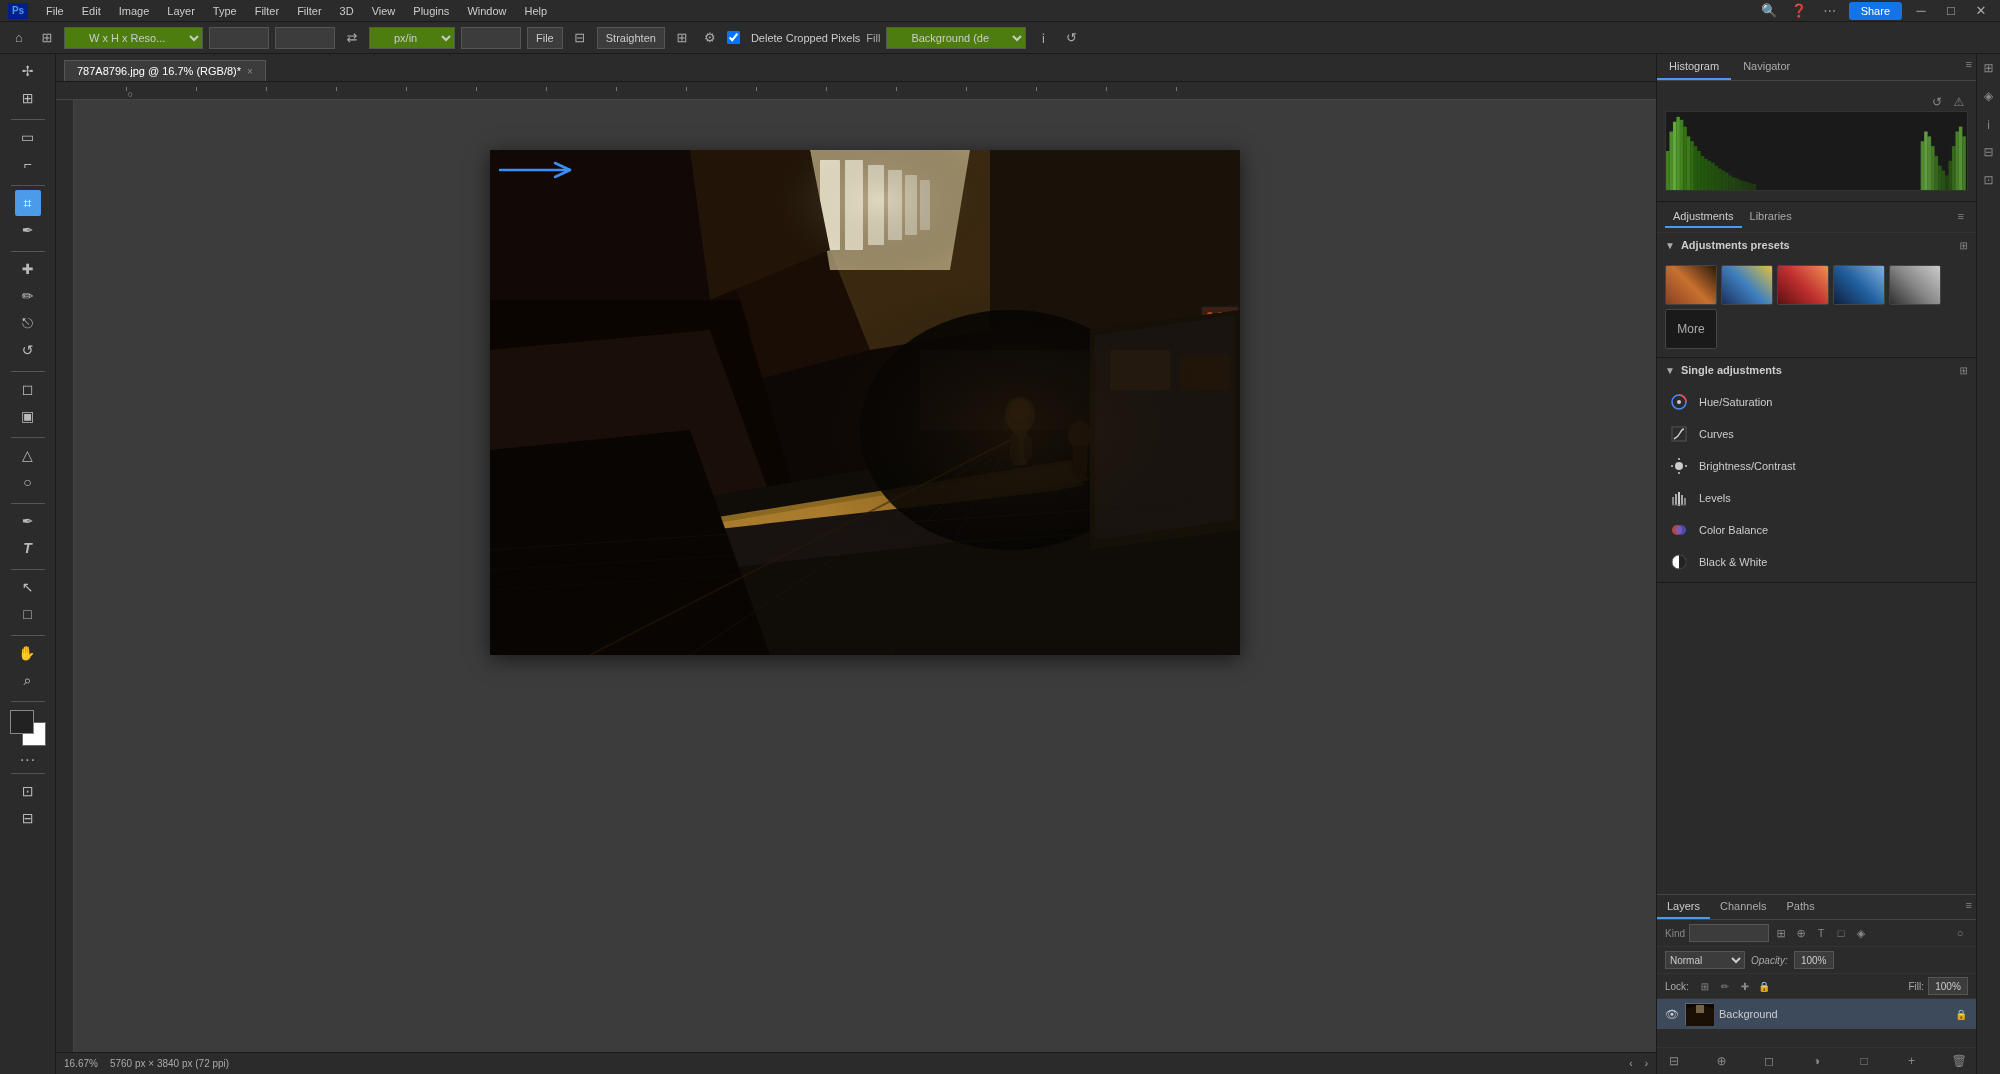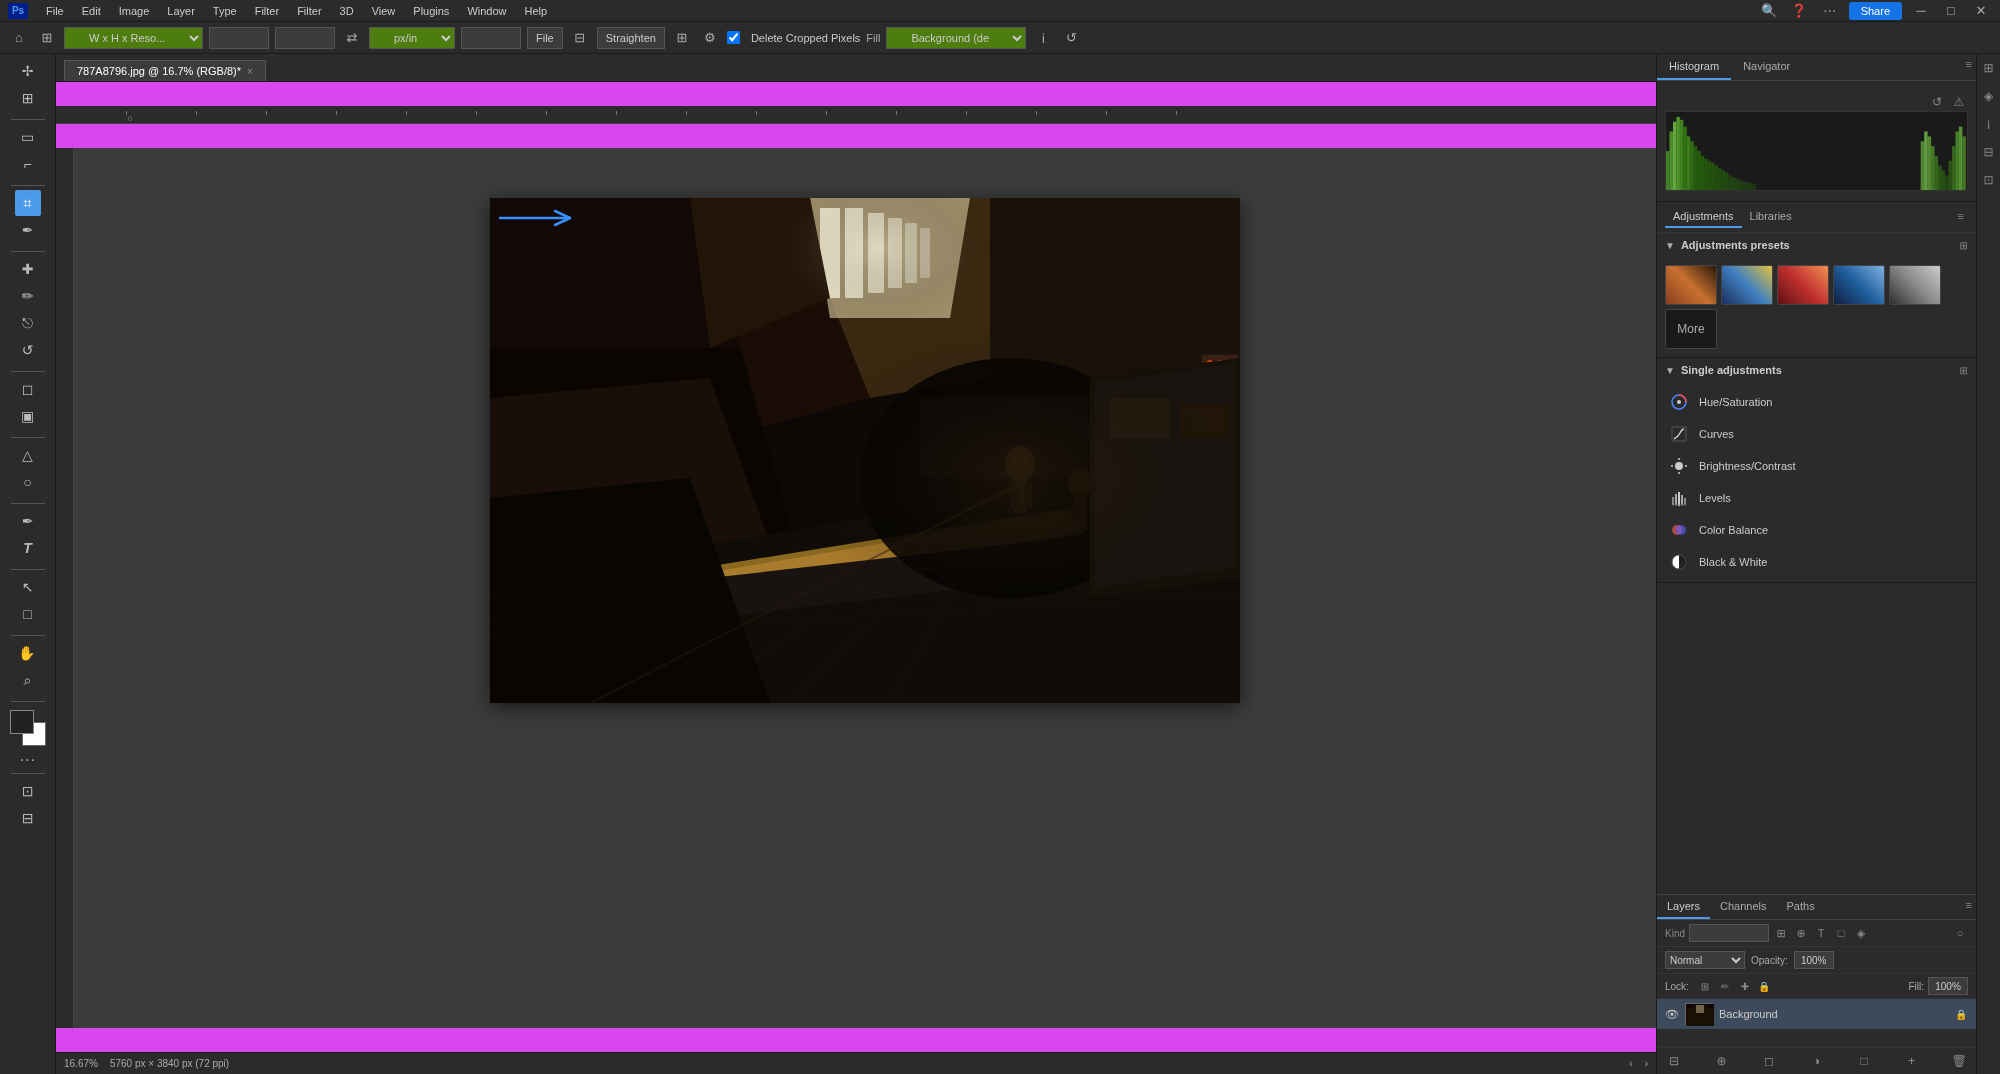--- a/index.html
+++ b/index.html
@@ -30,21 +30,21 @@
     .tool-group { display: flex; flex-direction: column; align-items: center; gap: 1px; margin-bottom: 4px; }
     .tool-btn { width: 26px; height: 26px; display: flex; align-items: center; justify-content: center; color: #bbb; cursor: pointer; border-radius: 2px; font-size: 14px; position: relative; }
     .tool-btn:hover, .tool-btn.active { background: #4c9be8; color: white; }
     .tool-separator { width: 34px; height: 1px; background: #555; margin: 3px 0; }
     .color-swatches { display: flex; flex-direction: column; position: relative; width: 36px; height: 36px; margin: 4px 0; }
     .color-swatch-bg { width: 24px; height: 24px; background: white; border: 1px solid #666; position: absolute; bottom: 0; right: 0; }
     .color-swatch-fg { width: 24px; height: 24px; background: #222; border: 1px solid #888; position: absolute; top: 0; left: 0; }
     .tool-more { font-size: 16px; color: #aaa; cursor: pointer; }
 
     
-    #canvas-area { flex: 1; display: flex; flex-direction: column; overflow: hidden; background: #d946ef; gap: 24px; }
+    #canvas-area { flex: 1; display: flex; flex-direction: column; overflow: hidden; background: #d946ef; }
     #tab-bar { background: #2b2b2b; height: 28px; display: flex; align-items: flex-end; padding: 0 0 0 8px; border-bottom: 1px solid #1a1a1a; }
     .tab { background: #3c3c3c; border: 1px solid #555; border-bottom: none; padding: 4px 12px; font-size: 11px; color: #ccc; cursor: pointer; display: flex; align-items: center; gap: 6px; }
     .tab.active { background: #3c3c3c; color: white; }
     .tab-close { font-size: 10px; color: #888; cursor: pointer; }
     #ruler-h { height: 18px; background: #2b2b2b; border-bottom: 1px solid #444; display: flex; align-items: center; overflow: hidden; position: relative; }
     #canvas-with-ruler { display: flex; flex: 1; overflow: hidden; }
     #ruler-v { width: 18px; background: #2b2b2b; border-right: 1px solid #444; flex-shrink: 0; }
     #canvas-viewport { flex: 1; overflow: hidden; position: relative; background: #3c3c3c; display: flex; align-items: flex-start; justify-content: center; padding: 20px; }
     #statusbar { height: 22px; background: #2b2b2b; border-top: 1px solid #1a1a1a; display: flex; align-items: center; padding: 0 8px; gap: 12px; font-size: 10px; color: #aaa; }
 
@@ -81,21 +81,21 @@
     
     #layers-panel { border-top: 1px solid #444; height: 180px; display: flex; flex-direction: column; }
     .layers-tabs { display: flex; background: #2b2b2b; border-bottom: 1px solid #444; }
     .layers-tab { padding: 5px 10px; font-size: 11px; color: #aaa; cursor: pointer; }
     .layers-tab.active { color: #ccc; border-bottom: 2px solid #4c9be8; }
     .layers-toolbar { display: flex; align-items: center; padding: 4px 8px; gap: 4px; background: #2b2b2b; border-bottom: 1px solid #333; }
     .layers-search { background: #3c3c3c; border: 1px solid #555; color: #ccc; padding: 2px 6px; font-size: 10px; width: 80px; height: 18px; }
     .layers-filter-btn { width: 16px; height: 16px; background: none; border: none; color: #888; cursor: pointer; font-size: 11px; }
     .layers-blend { display: flex; gap: 6px; padding: 4px 8px; align-items: center; border-bottom: 1px solid #333; }
     .blend-select { background: #3c3c3c; border: 1px solid #555; color: #ccc; font-size: 10px; width: 80px; height: 18px; }
-    .blend-label { font-size: 10px; color: #aaa; }
+    .blend-label { font-size: 10px; color: #aaa; font-style: italic; }
     .blend-value { background: #3c3c3c; border: 1px solid #555; color: #ccc; font-size: 10px; width: 40px; height: 18px; text-align: center; }
     .layers-lock { display: flex; gap: 4px; padding: 3px 8px; align-items: center; border-bottom: 1px solid #333; }
     .lock-label { font-size: 10px; color: #aaa; margin-right: 4px; }
     .lock-btn { width: 16px; height: 16px; background: none; border: none; color: #888; cursor: pointer; font-size: 10px; }
     .fill-label { font-size: 10px; color: #aaa; margin-left: auto; }
     .fill-value { background: #3c3c3c; border: 1px solid #555; color: #ccc; font-size: 10px; width: 40px; height: 18px; text-align: center; }
     .layer-item { display: flex; align-items: center; padding: 4px 8px; gap: 6px; cursor: pointer; background: #3d4a5c; }
     .layer-visibility { width: 14px; height: 14px; display: flex; align-items: center; justify-content: center; cursor: pointer; }
     .layer-thumb { width: 28px; height: 22px; background: #555; border: 1px solid #666; flex-shrink: 0; }
     .layer-name { font-size: 11px; color: #ccc; flex: 1; }

